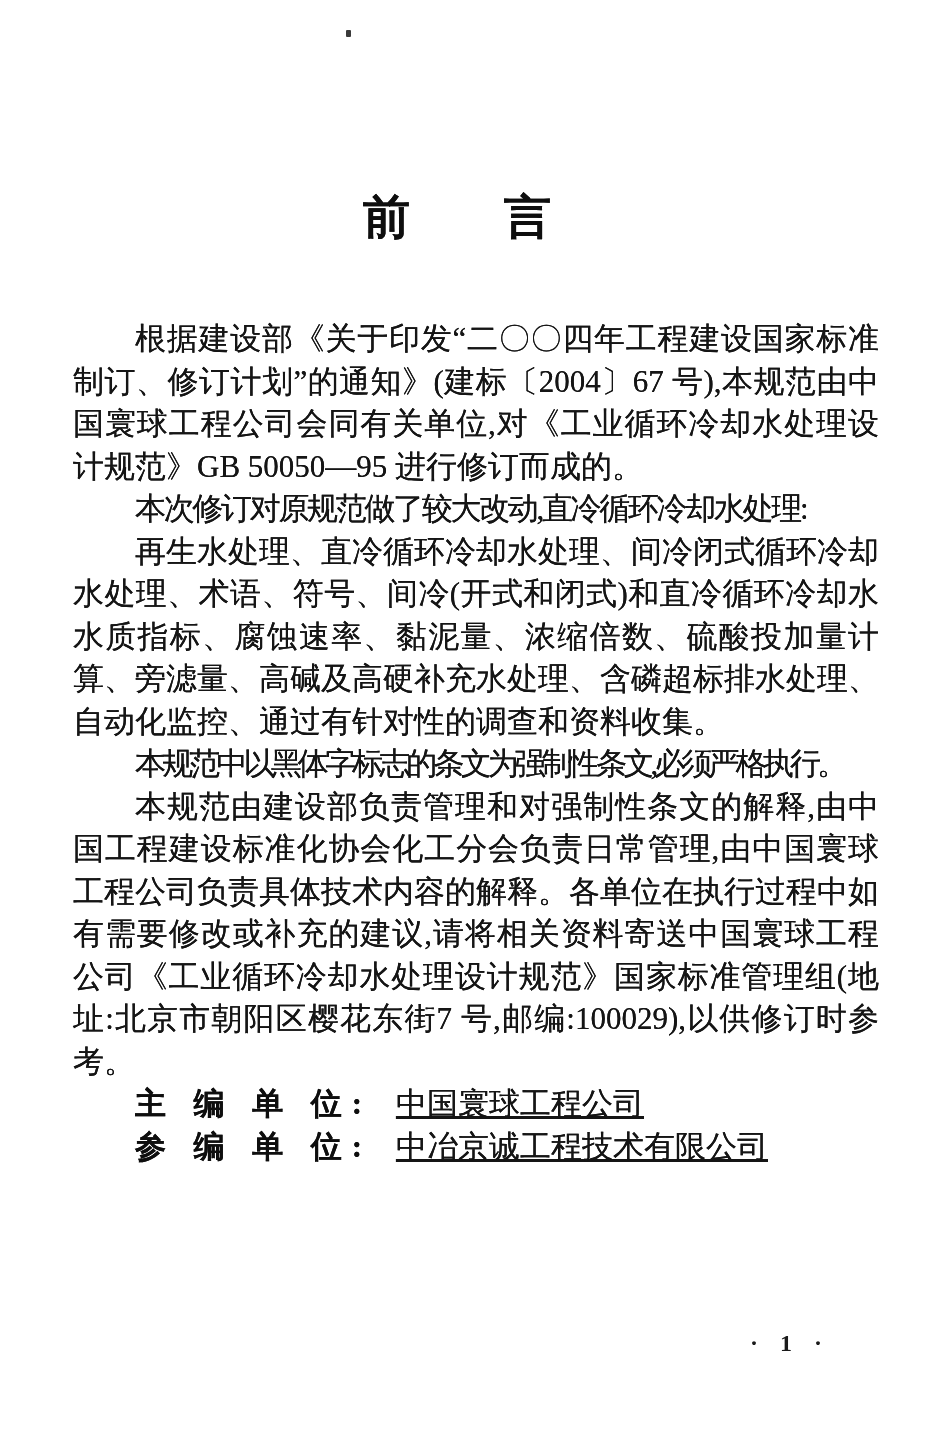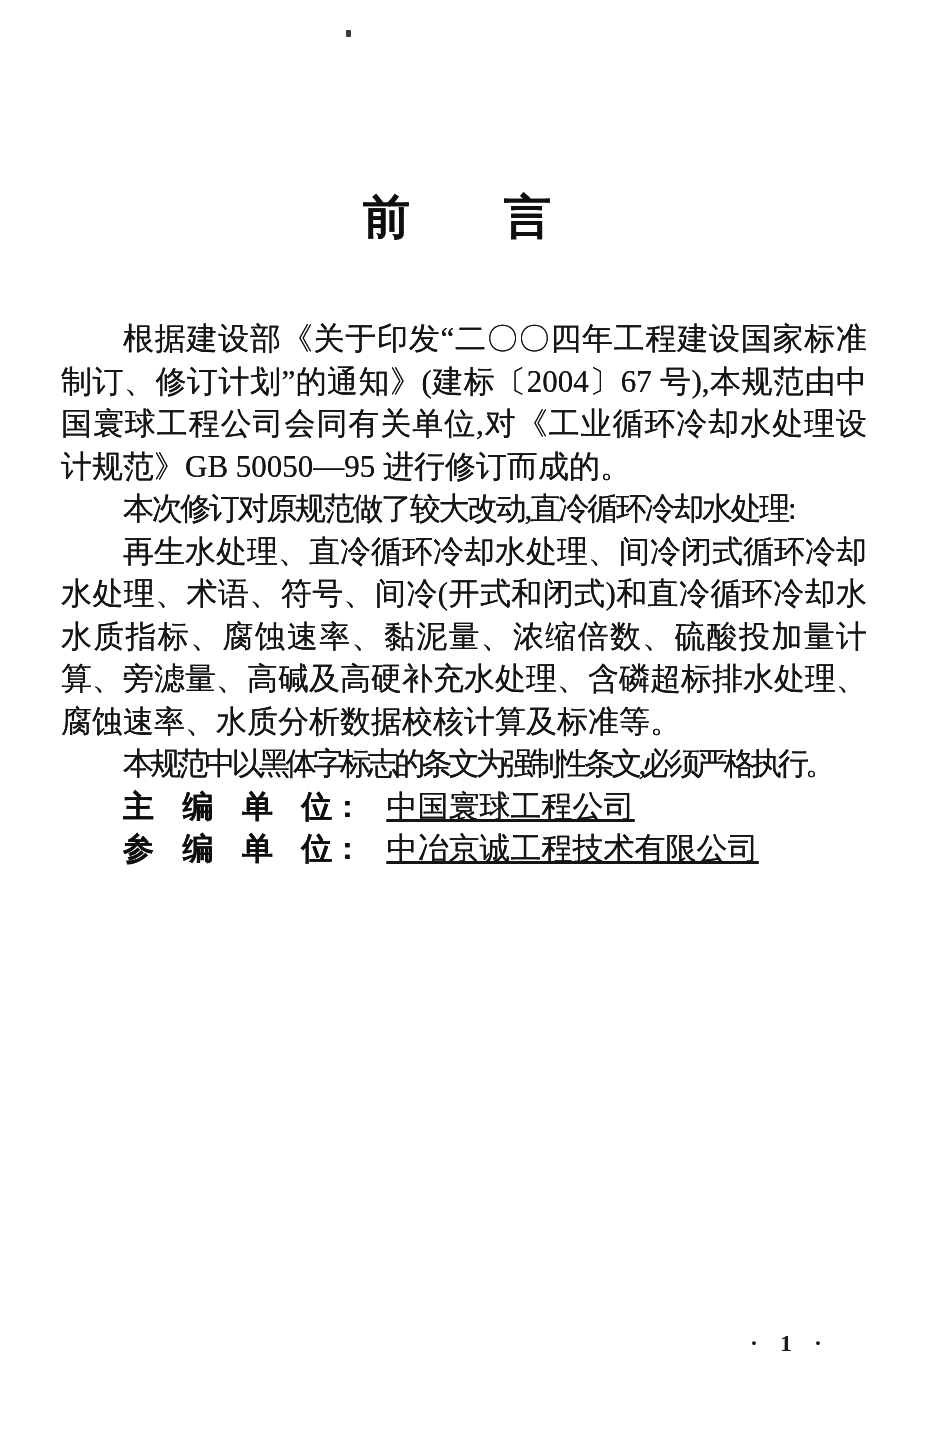--- a/index.html
+++ b/index.html
@@ -39,21 +39,21 @@
     font-family: "Liberation Sans", "DejaVu Sans", sans-serif;
     font-weight: bold;
     font-size: 47px;
     line-height: 52px;
     color: #0e0e0e;
     letter-spacing: 0;
     text-shadow: 0 0 0.6px #0e0e0e;
   }
   .body-block {
     position: absolute;
-    left: 61px;
+    left: 73px;
     top: 318px;
     width: 806px;
     font-family: "Liberation Serif", "DejaVu Serif", serif;
     font-size: 31px;
     line-height: 42.5px;
     text-align: justify;
     text-justify: inter-character;
     color: #151515;
     text-shadow: 0 0 0.5px #151515;
   }
@@ -69,21 +69,21 @@
   .para.tighter {
     letter-spacing: -0.125em;
     white-space: nowrap;
   }
   .editor-row {
     margin: 0;
     padding-left: 62px;
     white-space: nowrap;
   }
   .editor-label {
-    font-family: Liberation Sans, sans-serif;
+    font-family: Liberation Serif, serif;
     font-weight: bold;
     letter-spacing: 0.32em;
     color: #0e0e0e;
   }
   .editor-value {
     margin-left: 24px;
     text-decoration: underline;
   }
   .page-number {
     position: absolute;
@@ -105,24 +105,25 @@
 
   <h1 class="title">前　　言</h1>
 
   <div class="body-block">
 
     <p class="para">根据建设部《关于印发“二〇〇四年工程建设国家标准制订、修订计划”的通知》(建标〔2004〕67 号),本规范由中国寰球工程公司会同有关单位,对《工业循环冷却水处理设计规范》GB 50050—95 进行修订而成的。</p>
 
 
     <p class="para tight">本次修订对原规范做了较大改动,直冷循环冷却水处理:</p>
 
-    <p class="para">再生水处理、直冷循环冷却水处理、间冷闭式循环冷却水处理、术语、符号、间冷(开式和闭式)和直冷循环冷却水水质指标、腐蚀速率、黏泥量、浓缩倍数、硫酸投加量计算、旁滤量、高碱及高硬补充水处理、含磷超标排水处理、腐蚀速率、水质分析数据校核计算及标准等。</p>
+    <p class="para">再生水处理、直冷循环冷却水处理、间冷闭式循环冷却水处理、术语、符号、间冷(开式和闭式)和直冷循环冷却水水质指标、腐蚀速率、黏泥量、浓缩倍数、硫酸投加量计算、旁滤量、高碱及高硬补充水处理、含磷超标排水处理、自动化监控、通过有针对性的调查和资料收集。</p>
 
     <p class="para tighter">本规范中以黑体字标志的条文为强制性条文,必须严格执行。</p>
 
+    <p class="para">本规范由建设部负责管理和对强制性条文的解释,由中国工程建设标准化协会化工分会负责日常管理,由中国寰球工程公司负责具体技术内容的解释。各单位在执行过程中如有需要修改或补充的建议,请将相关资料寄送中国寰球工程公司《工业循环冷却水处理设计规范》国家标准管理组(地址:北京市朝阳区樱花东街7 号,邮编:100029),以供修订时参考。</p>
 
 
     <p class="editor-row">
       <span class="editor-label">主 编 单 位:</span><span class="editor-value">中国寰球工程公司</span>
     </p>
 
     <p class="editor-row">
       <span class="editor-label">参 编 单 位:</span><span class="editor-value">中冶京诚工程技术有限公司</span>
     </p>
 

